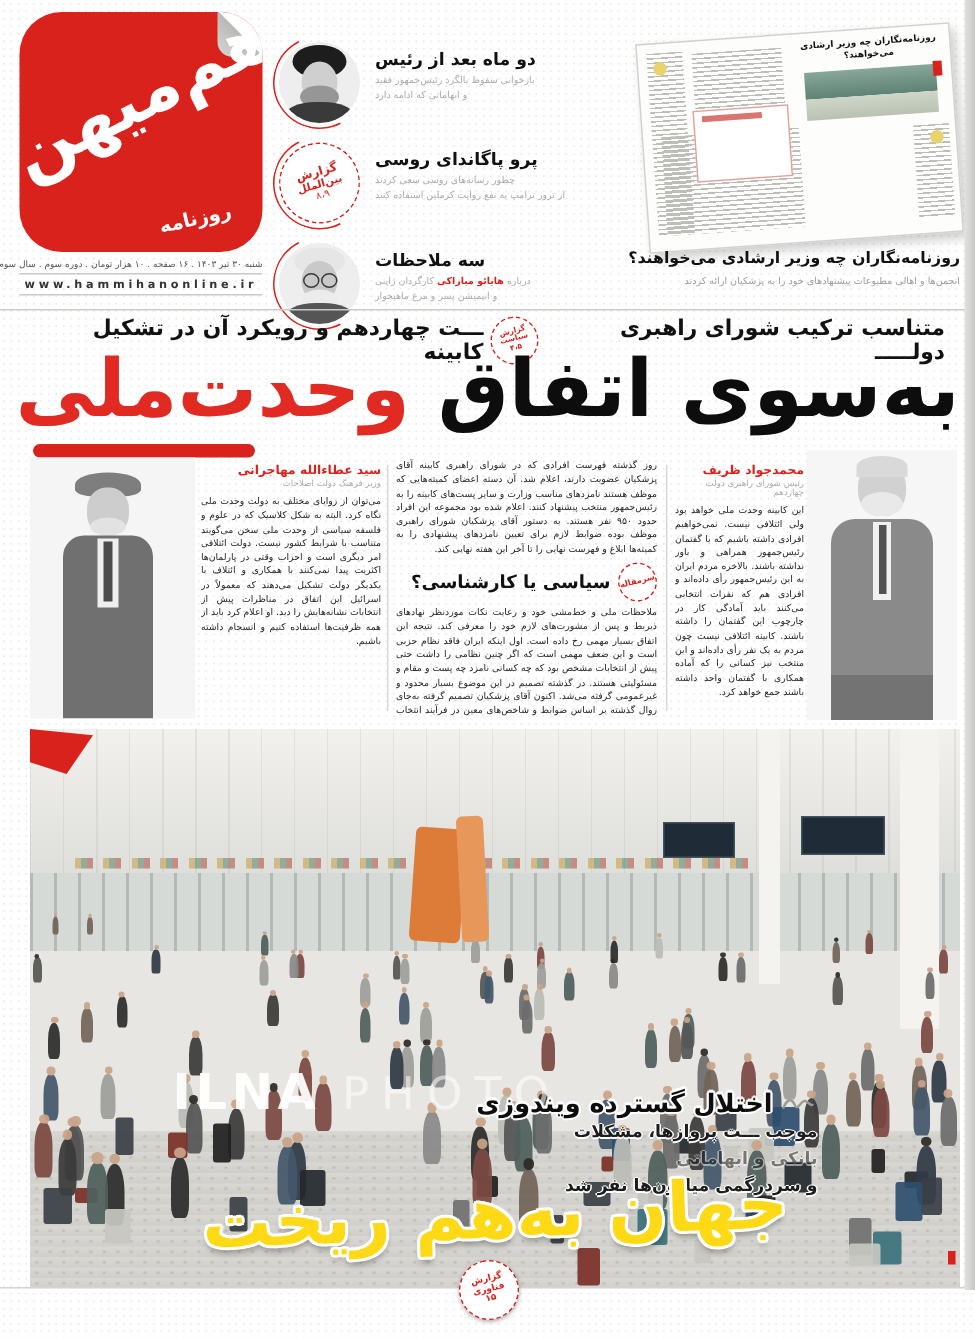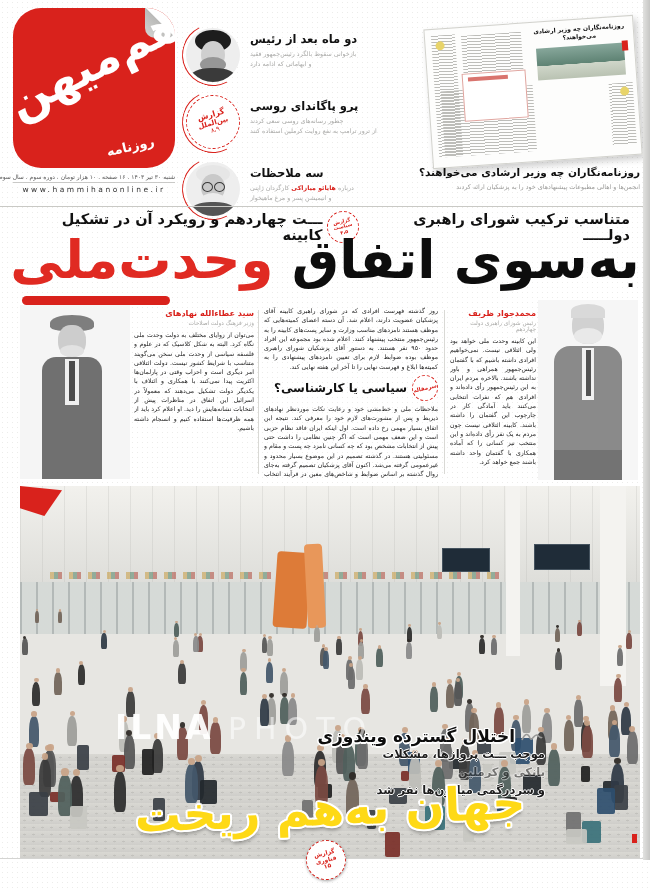--- a/index.html
+++ b/index.html
@@ -8,21 +8,21 @@
   .abs{position:absolute;}
   
   .logo-box{left:13px;top:8px;width:162px;height:160px;background:#d9221c;border-radius:28px;overflow:hidden;}
   .logo-fold{position:absolute;right:0;top:0;width:30px;height:30px;
         background:linear-gradient(225deg,#fff 48%,#b9b9b7 49%,#d7d7d5 100%);border-radius:0 0 0 10px;}
   .logo-fa{position:absolute;left:-14px;top:28px;width:190px;text-align:center;color:#fff;font-weight:bold;
         font-size:46px;transform:rotate(-27deg);letter-spacing:-2px;}
   .logo-rooz{position:absolute;right:20px;bottom:14px;color:#fff;font-size:13px;transform:rotate(-13deg);font-weight:bold;}
   .dateline{left:13px;top:173px;width:162px;text-align:center;}
   .dateline .d1{font-size:6px;color:#555;border-bottom:1px solid #c9c9c7;padding-bottom:2px;direction:rtl;white-space:nowrap;}
-  .dateline .d2{font-size:7.5px;color:#333;letter-spacing:2.5px;padding-top:2px;border-bottom:1px solid #c9c9c7;padding-bottom:12px;}
+  .dateline .d2{font-size:7.5px;color:#333;letter-spacing:2.5px;padding-top:2px;border-bottom:1px solid #c9c9c7;padding-bottom:2px;font-weight:bold;}
   
   .briefs{left:186px;top:28px;width:238px;}
   .brief{display:flex;align-items:flex-start;gap:10px;margin-bottom:13px;}
   .brief-fig{position:relative;width:54px;height:54px;flex:0 0 54px;}
   .brief-fig::after{content:'';position:absolute;inset:-4px;border:1.5px solid transparent;
         border-left-color:#d9221c;border-bottom-color:#d9221c;border-radius:50%;transform:rotate(18deg);}
   .avatar{position:absolute;inset:0;border-radius:50%;overflow:hidden;background:#f0eeea;filter:grayscale(1);}
   .av-sh{position:absolute;bottom:-6px;left:4px;right:4px;height:20px;background:#3a3a3a;border-radius:45% 45% 0 0;}
   .badge-circle{position:absolute;inset:0;border-radius:50%;background:#fff;border:1px dashed #d9221c;
         display:flex;flex-direction:column;align-items:center;justify-content:center;transform:rotate(-16deg);color:#d9221c;line-height:1.15;}
@@ -211,21 +211,21 @@
   <div class="abs figure" style="left:20px;top:305px;width:110px;height:174px;background:#f6f5f2;">
     <div style="position:absolute;left:30px;top:10px;width:44px;height:16px;background:#7e7e7c;border-radius:50% 50% 30% 30%;"></div>
     <div style="position:absolute;left:38px;top:20px;width:28px;height:32px;background:#d5ccc1;border-radius:45%;"></div>
     <div style="position:absolute;left:40px;top:40px;width:24px;height:12px;background:#e4e2de;border-radius:50%;"></div>
     <div style="position:absolute;left:22px;top:52px;width:60px;height:122px;background:#707070;border-radius:14px 14px 0 0;"></div>
     <div style="position:absolute;left:45px;top:54px;width:14px;height:46px;background:#efefec;"></div>
     <div style="position:absolute;left:49px;top:56px;width:6px;height:40px;background:#4c4c4c;"></div>
   </div>
 
   <div class="abs col" style="left:134px;top:308px;width:120px;height:170px;">
-    <div class="col-name">سید عطاءالله نهادهای</div>
+    <div class="col-name">سید عطاءالله مهاجرانی</div>
     <div class="col-role">وزیر فرهنگ دولت اصلاحات</div>
     <div class="col-body">می‌توان از زوایای مختلف به دولت وحدت ملی نگاه کرد. البته به شکل کلاسیک که در علوم و فلسفه سیاسی از وحدت ملی سخن می‌گویند متناسب با شرایط کشور نیست. دولت ائتلافی امر دیگری است و احزاب وقتی در پارلمان‌ها اکثریت پیدا نمی‌کنند با همکاری و ائتلاف با یکدیگر دولت تشکیل می‌دهند که معمولاً در اسرائیل این اتفاق در مناظرات پیش از انتخابات نشانه‌هایش را دید. او اعلام کرد باید از همه ظرفیت‌ها استفاده کنیم و انسجام داشته باشیم.</div>
   </div>
 
   <div class="abs vline" style="left:258px;"></div>
 
   <div class="abs col" style="left:264px;top:306px;width:174px;height:172px;">
     <div class="col-body">روز گذشته فهرست افرادی که در شورای راهبری کابینه آقای پزشکیان عضویت دارند، اعلام شد. آن دسته اعضای کمیته‌هایی که موظف هستند نامزدهای مناسب وزارت و سایر پست‌های کابینه را به رئیس‌جمهور منتخب پیشنهاد کنند. اعلام شده بود مجموعه این افراد حدود ۹۵۰ نفر هستند. به دستور آقای پزشکیان شورای راهبری موظف بوده ضوابط لازم برای تعیین نامزدهای پیشنهادی را به کمیته‌ها ابلاغ و فهرست نهایی را تا آخر این هفته نهایی کند.</div>
     <div class="edi-row">
       <span class="edi-badge">سرمقاله</span>
@@ -606,21 +606,21 @@
       <span>ILNA</span> <span class="wm2">PHOTO</span>
     </div>
     <div class="abs caption">
       <div class="cap-title">
         <svg class="scribble" width="22" height="12" viewBox="0 0 22 12">
             <path d="M1 9 C4 2, 7 2, 9 7 C11 11, 13 3, 16 4 C18 5, 20 8, 21 6" fill="none" stroke="#9a9a98" stroke-width="1.6"></path>
           </svg>
         <span>اختلال گسترده ویندوزی</span>
       </div>
       <div class="cap-line">موجب ـــت پروازها، مشکلات</div>
-      <div class="cap-line cap-dim">بانکی و کرملین</div>
+      <div class="cap-line cap-dim">بانکی و ابهاماتی</div>
       <div class="cap-line">و سردرگمی میلیون‌ها نفر شد</div>
     </div>
     <div class="abs big-yellow">جهان به‌هم ریخت</div>
     <div class="abs red-mark"></div>
   </div>
 
   <div class="abs badge-tech">
     <span>گزارش</span>
       <span>فناوری</span>
       <span>۱۵</span>

